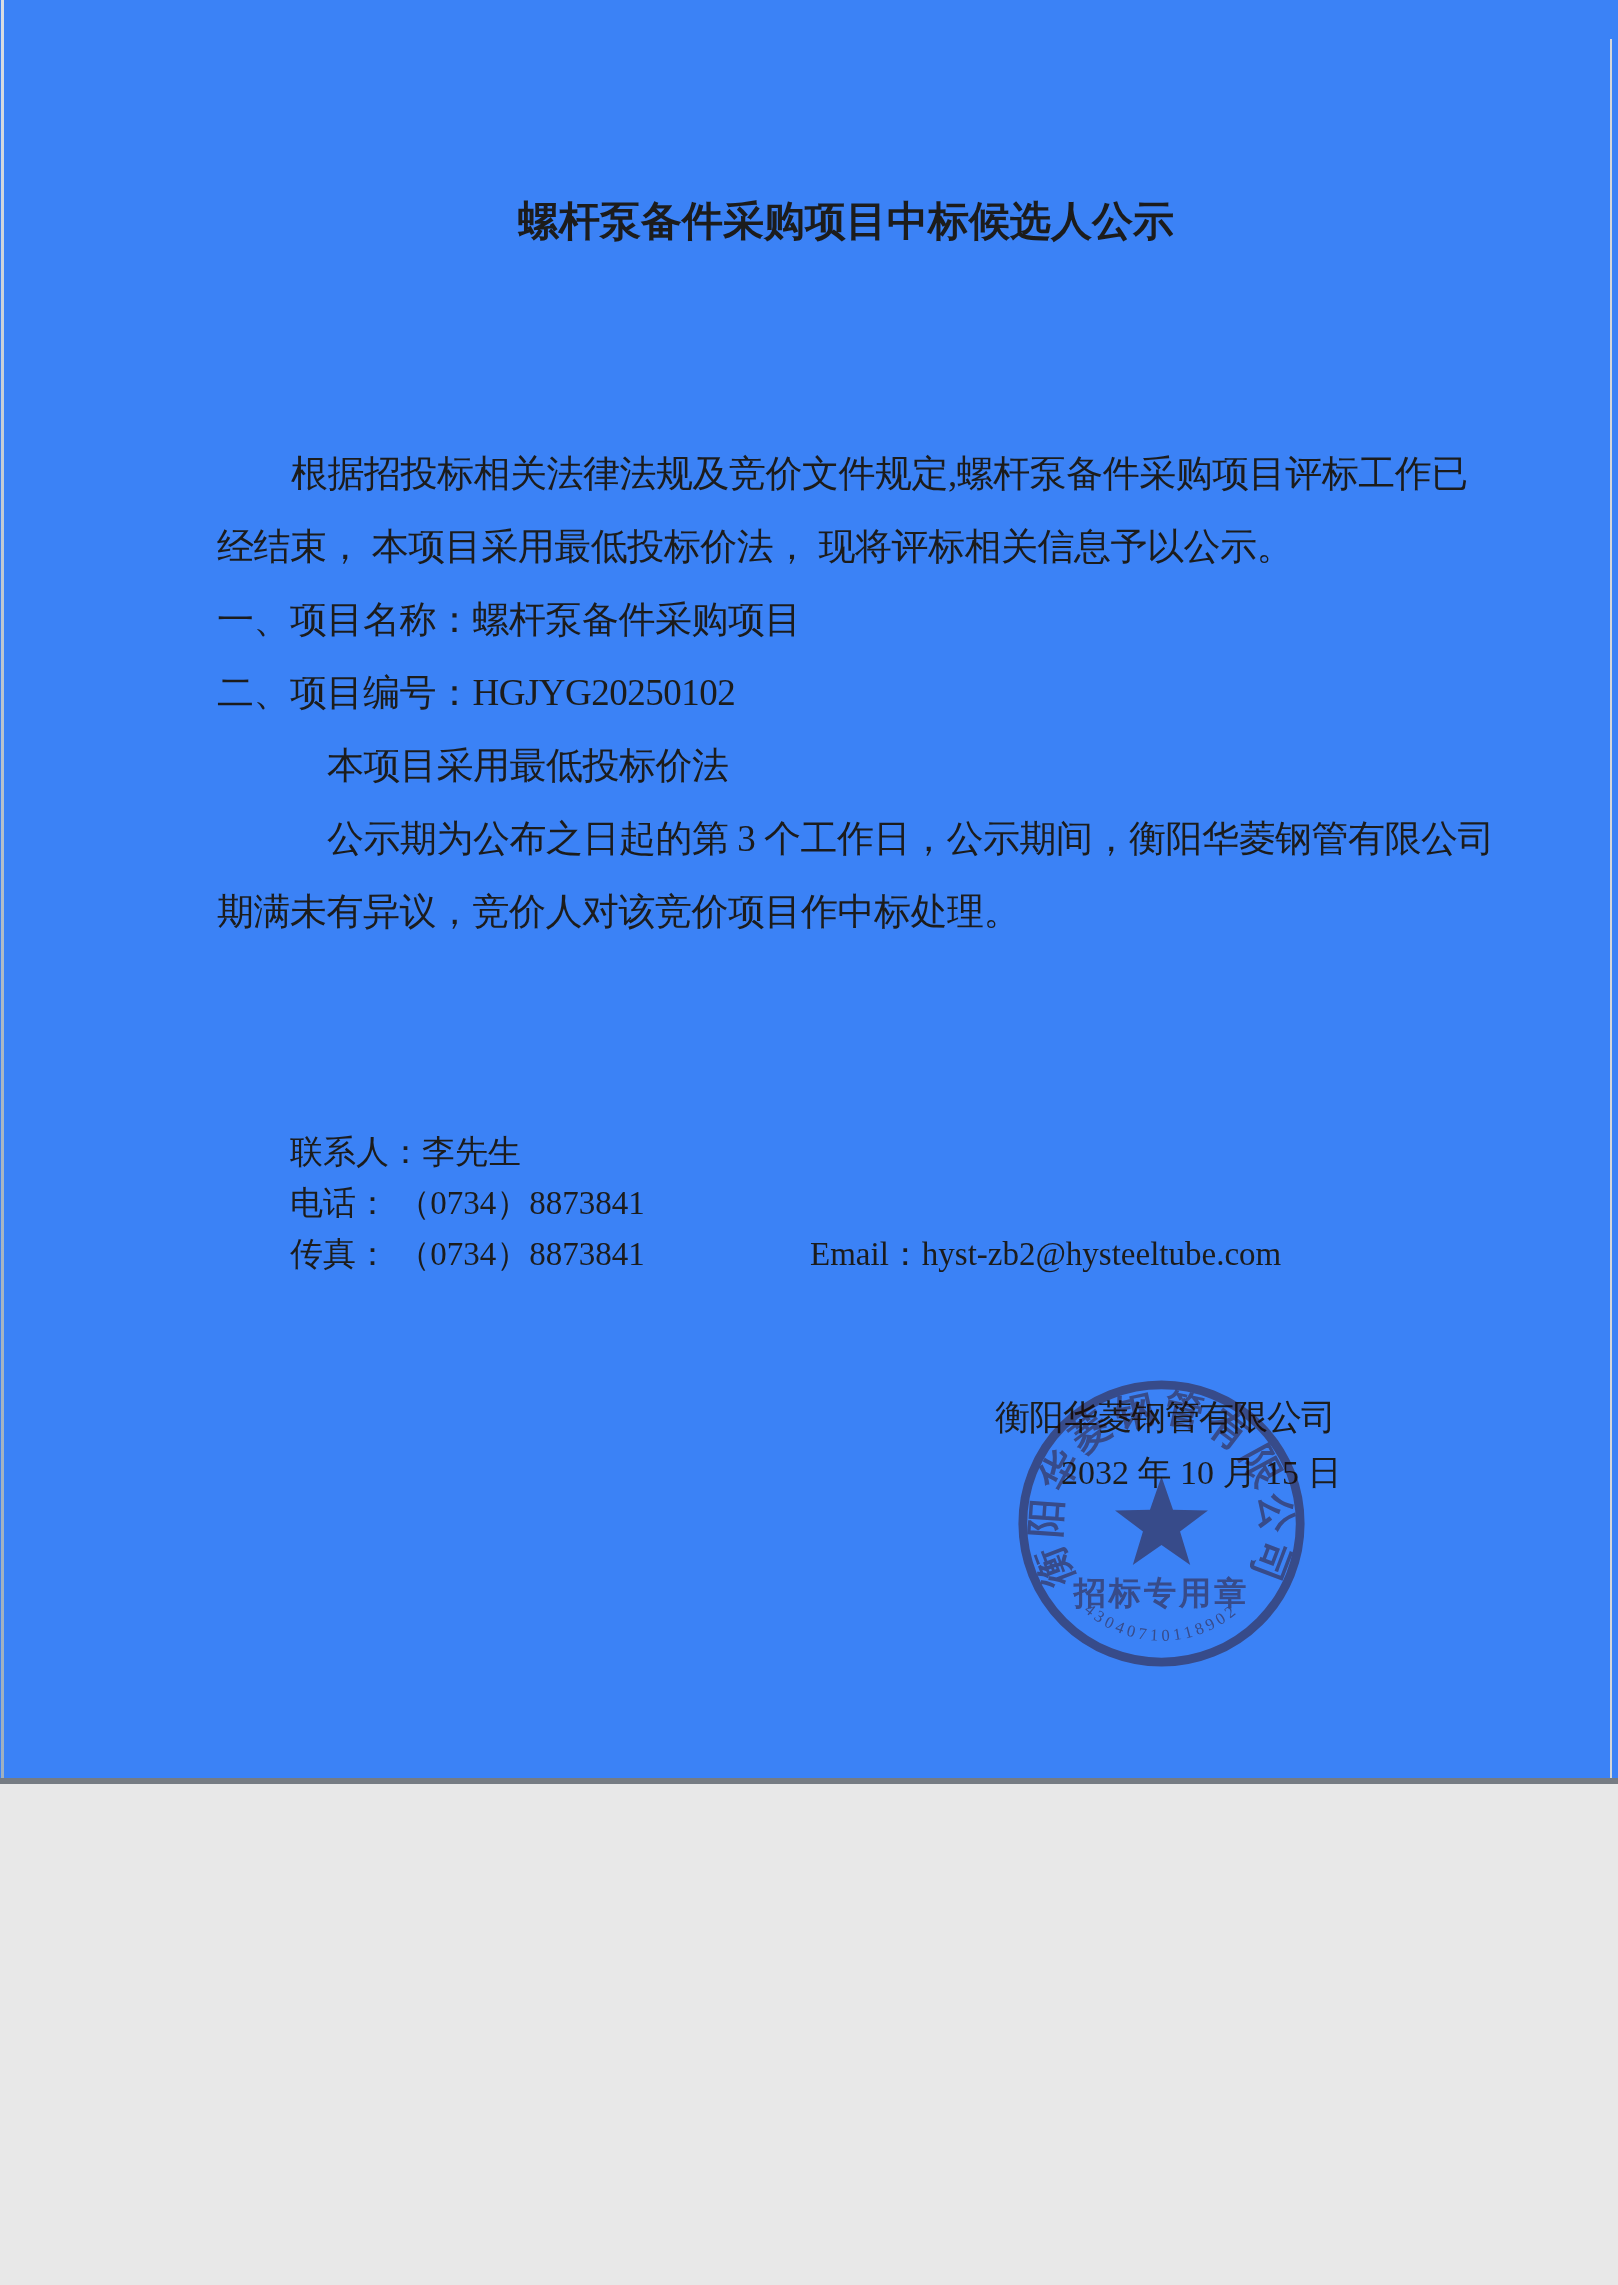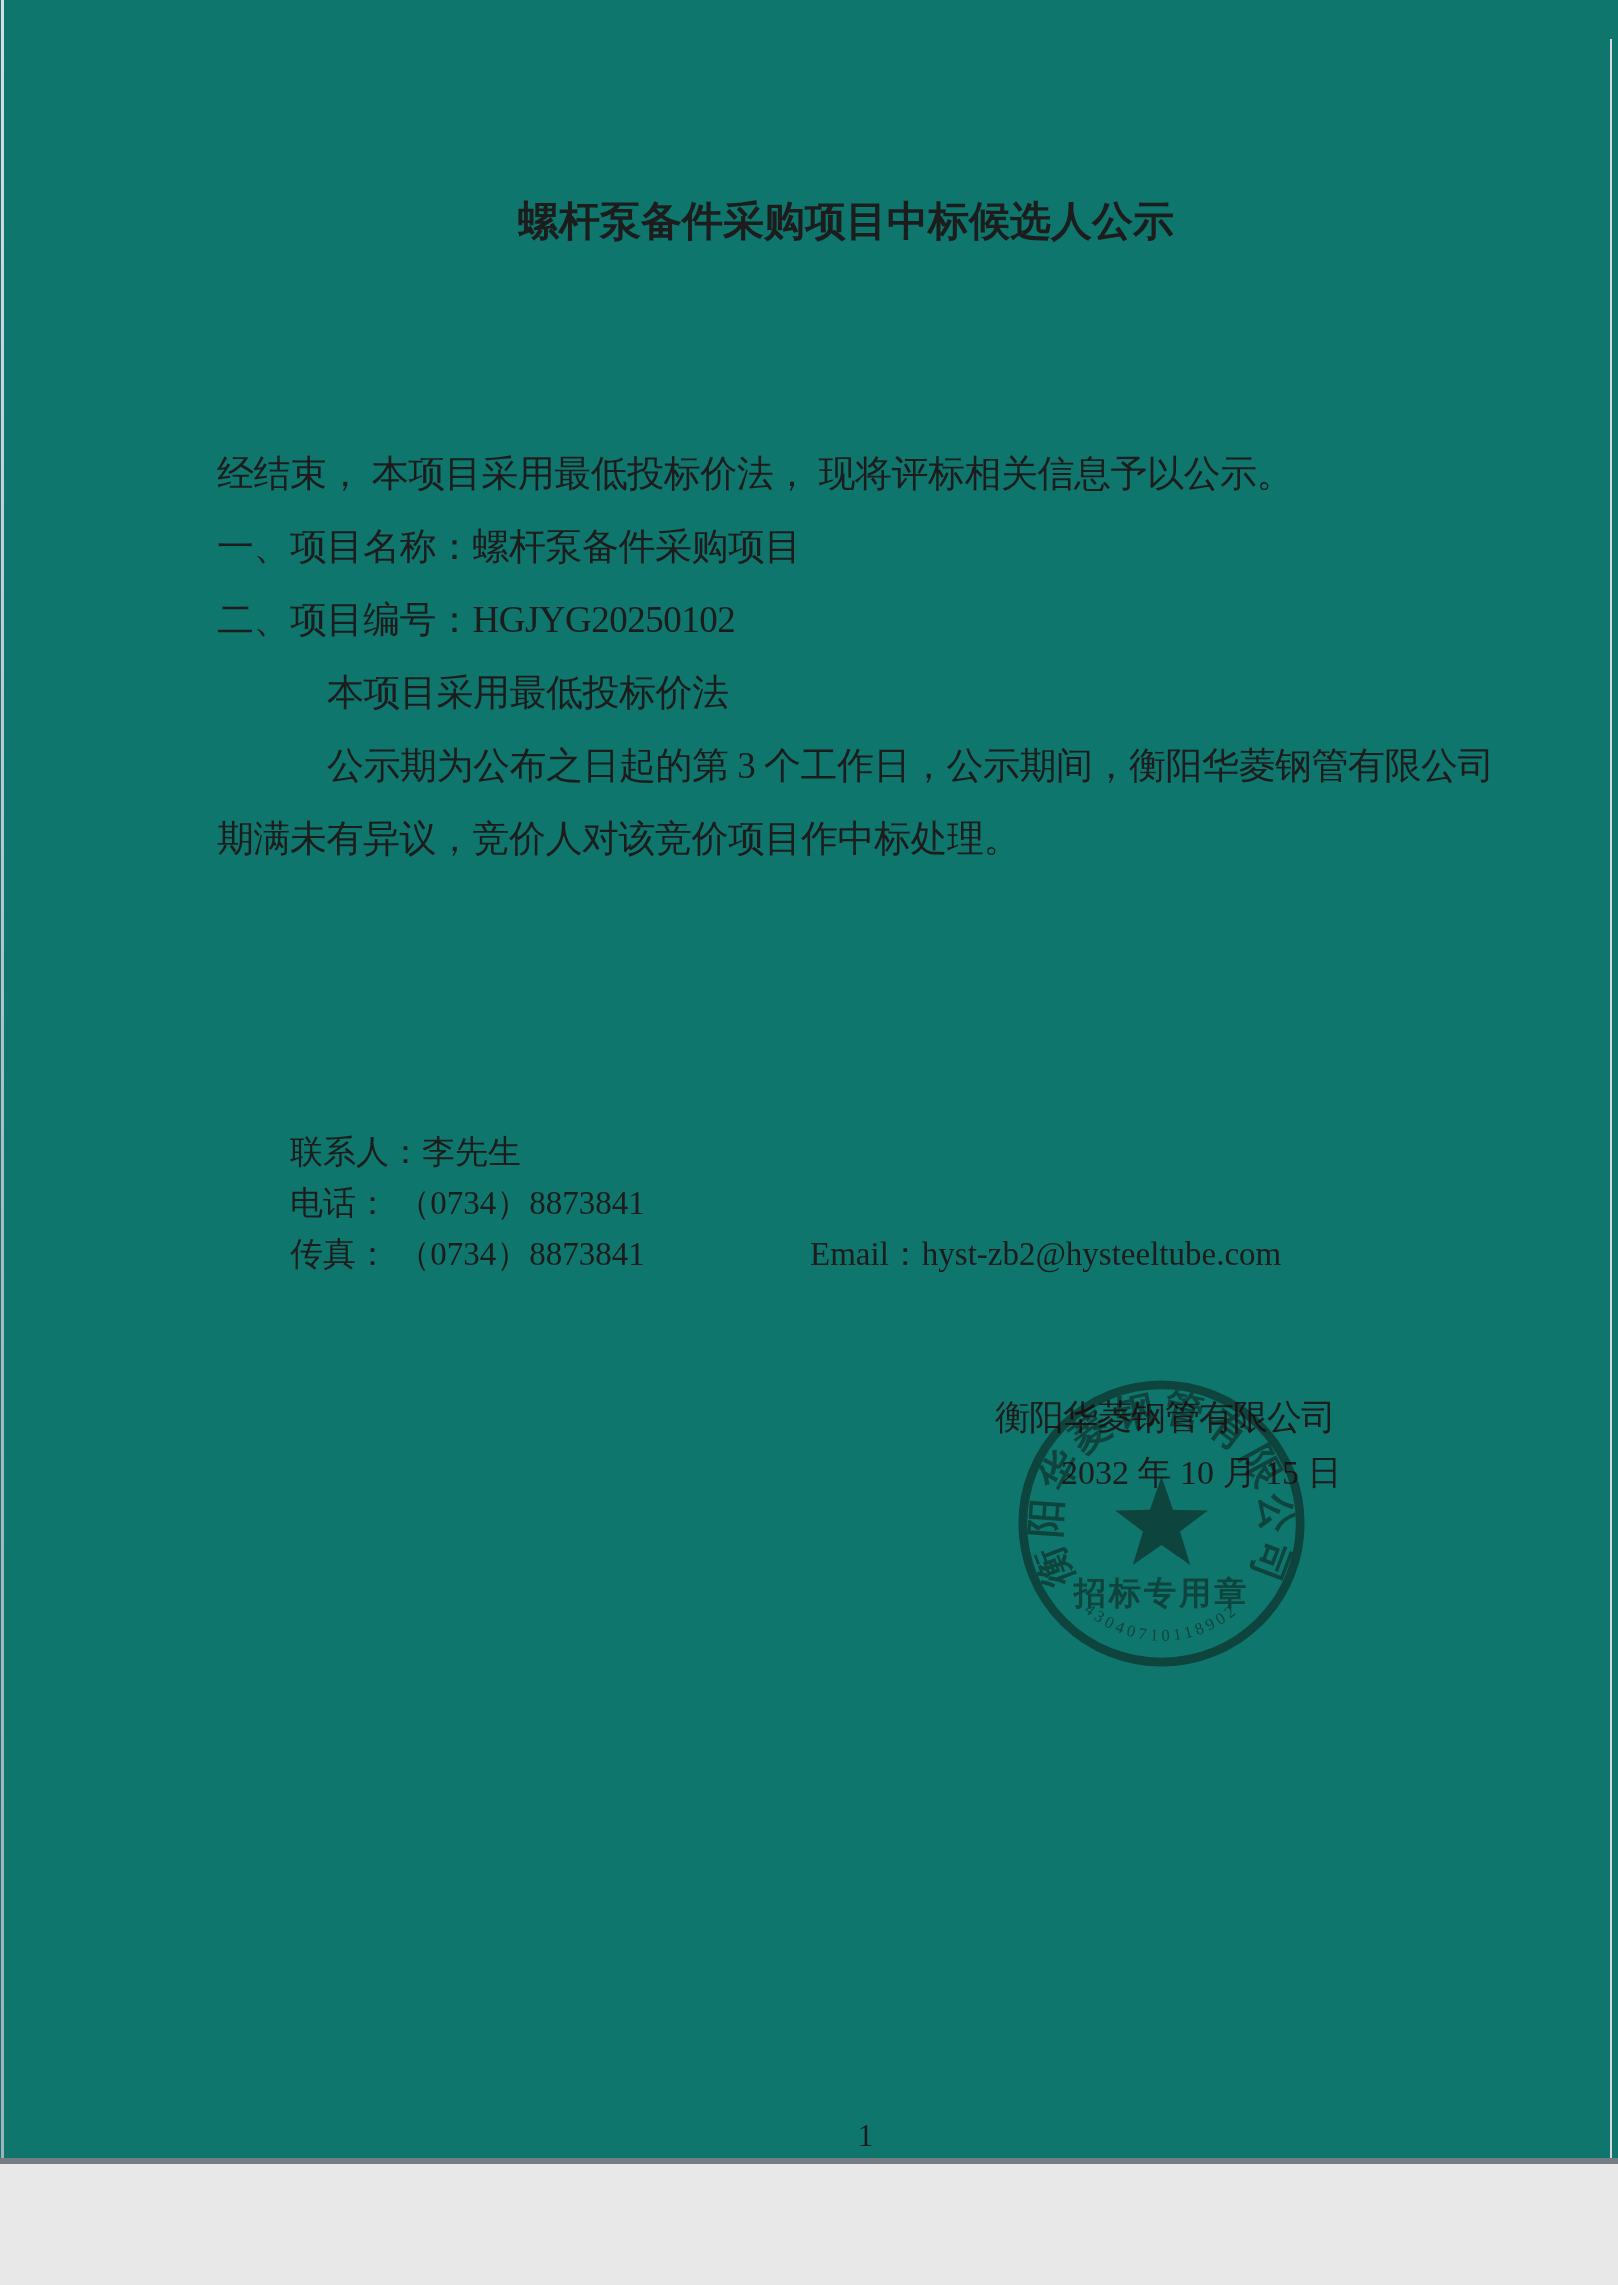--- a/index.html
+++ b/index.html
@@ -1,20 +1,20 @@
 <!DOCTYPE html>
 <html><head>
 <meta charset="utf-8">
 <style>
   html,body { margin:0; padding:0; background:#e8e8e8; }
   .page {
     position:relative;
-    width:1619px; height:2164px;
+    width:1619px; height:1784px;
     margin:0 auto;
-    background:#0f766e;
+    background:#3b82f6;
     font-family:"Liberation Serif","DejaVu Serif",serif;
     color:#1c1c1c;
     overflow:hidden;
   }
   
   .scan-edge-left  { position:absolute; left:1px;  top:0; width:2.9px; height:100%;
                      background:linear-gradient(#d8dde2 0%, #aab7c2 60%, #9fb0bf 100%); }
   .scan-edge-right { position:absolute; right:6.8px; top:39px; width:2px; height:2204px;
                      background:#d2d7db; }
   .scan-edge-bottom{ position:absolute; left:0; bottom:0; width:100%; height:5.9px;
@@ -71,20 +71,21 @@
 
 <div class="page">
 
   <div class="scan-edge-left"></div>
   <div class="scan-edge-right"></div>
   <div class="scan-edge-bottom"></div>
 
   <h1 class="title">螺杆泵备件采购项目中标候选人公示</h1>
 
   <div class="body-text">
+    <div class="line indent1">根据招投标相关法律法规及竞价文件规定,螺杆泵备件采购项目评标工作已</div>
     <div class="line">经结束， 本项目采用最低投标价法， 现将评标相关信息予以公示。</div>
     <div class="line">一、项目名称：螺杆泵备件采购项目</div>
     <div class="line">二、项目编号：HGJYG20250102</div>
     <div class="line indent2">本项目采用最低投标价法</div>
     <div class="line indent2">公示期为公布之日起的第 3 个工作日，公示期间，衡阳华菱钢管有限公司</div>
     <div class="line">期满未有异议，竞价人对该竞价项目作中标处理。</div>
   </div>
 
   <div class="contact">
     <div class="line">联系人：李先生</div>

